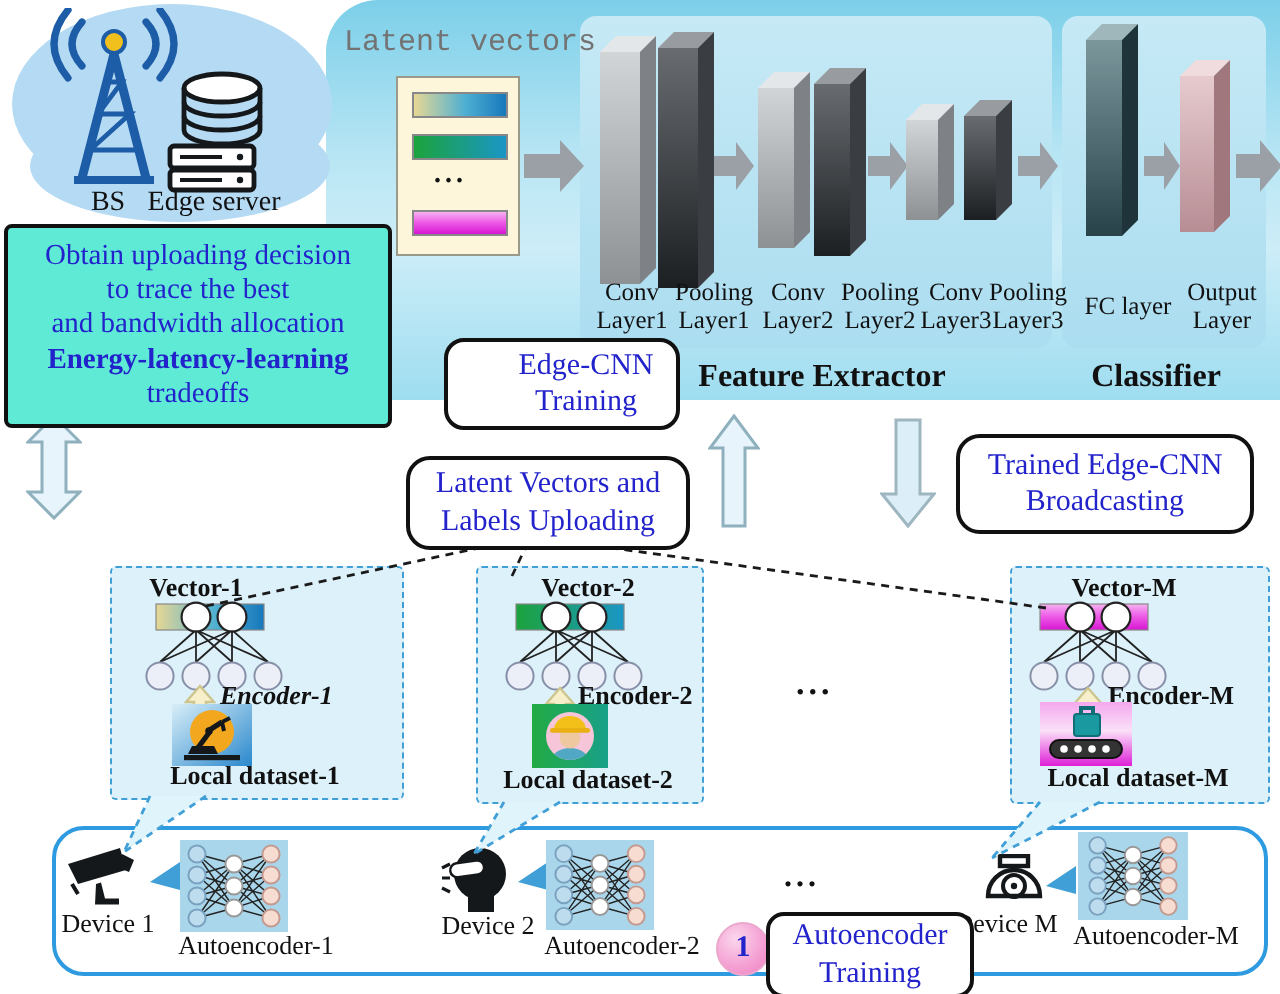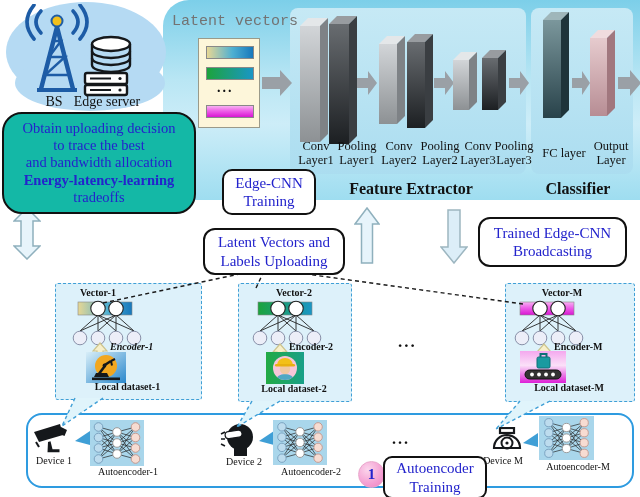--- a/index.html
+++ b/index.html
@@ -1,18 +1,18 @@
 <!DOCTYPE html>
 <html><head>
 <meta charset="utf-8">
 <style>
   html,body{margin:0;padding:0;background:#fff;}
   .stage{position:relative;width:640px;height:497px;background:#fff;overflow:hidden;
          font-family:"Liberation Serif","DejaVu Serif",serif;color:#111;}
-  .lbl{position:absolute;font-size:10px;line-height:1.1;color:#111;text-align:center;white-space:nowrap;z-index:4;}
+  .lbl{position:absolute;font-size:13px;line-height:1.1;color:#111;text-align:center;white-space:nowrap;z-index:4;}
   .lbl.left{text-align:left;}
   .b{font-weight:bold;}
   .layer-lbl{position:absolute;font-size:12.5px;line-height:1.08;text-align:center;z-index:3;}
   .sec-lbl{position:absolute;font-size:16px;font-weight:bold;text-align:center;z-index:3;}
   .cloud{position:absolute;background:#b5daf3;border-radius:50%;z-index:0;}
   .top-panel{position:absolute;left:163px;top:0;width:477px;height:200px;z-index:0;
     background:linear-gradient(180deg,#7ccfe9 0%,#b9e6f4 40%,#cdedf8 62%,#9eddf0 100%);
     border-radius:26px 0 0 26px;}
   .sub-panel{position:absolute;top:8px;height:166px;z-index:1;border-radius:8px;
     background:linear-gradient(180deg,#c6e9f5,#abddf0);}
@@ -20,22 +20,22 @@
   .cl-panel{left:531px;width:102px;}
   .latent-box{position:absolute;left:198px;top:38px;width:60px;height:88px;z-index:3;
     background:#fdf6da;border:1px solid #9a9a8a;}
   .vbar{position:absolute;left:7px;width:46px;height:11px;border:0.5px solid #888;}
   .bar1{background:linear-gradient(90deg,#e7d794,#4fb0d2 55%,#1778bc);}
   .bar2{background:linear-gradient(90deg,#1ca33c,#1a96c6);}
   .bar3{background:linear-gradient(180deg,#f6b2f1,#ee5fe8 45%,#d816d2);}
   .proc-box{position:absolute;background:#fff;border:2.2px solid #111;border-radius:12px;z-index:6;
     display:flex;align-items:center;justify-content:center;text-align:center;
     font-size:15px;line-height:1.22;color:#2323cc;}
-  .decision-box{position:absolute;left:2px;top:112px;width:190px;height:98px;background:#14b8a6;
-    border:2.2px solid #111;border-radius:20px;z-index:6;display:flex;flex-direction:column;
+  .decision-box{position:absolute;left:2px;top:112px;width:190px;height:98px;background:#5eead4;
+    border:2.2px solid #111;border-radius:4px;z-index:6;display:flex;flex-direction:column;
     align-items:center;justify-content:center;font-size:14.5px;line-height:1.2;color:#2323cc;z-index:6;}
   .blk{position:absolute;background:#ddf1fa;border:1.5px dashed #3f9fd6;border-radius:3px;z-index:3;}
   .nn,.enc-arrow,.dsicon,.icon-svg{position:absolute;z-index:4;}
   .bottom-rect{position:absolute;left:26px;top:413px;width:604px;height:71px;background:#fff;
     border:2.5px solid #2e9be0;border-radius:16px;z-index:1;}
   .ae-box{position:absolute;background:#a9d6eb;z-index:3;}
   .pointer{position:absolute;z-index:3;}
   .badge{position:absolute;left:358px;top:461px;width:25px;height:25px;border-radius:50%;z-index:7;
     background:radial-gradient(circle at 35% 30%,#fbd6ec,#f49ed2 60%,#ef7fc0);
     border:1px solid #eaa8cc;display:flex;align-items:center;justify-content:center;
@@ -200,21 +200,21 @@
   <svg class="varrow" style="left:13px;top:207px;" width="28" height="53" viewBox="0 0 28 53">
     <polygon points="14,1 27,14 20,14 20,39 27,39 14,52 1,39 8,39 8,14 1,14" fill="#e7f4fb" stroke="#8fb0bd" stroke-width="1.5"></polygon>
   </svg>
   <svg class="varrow" style="left:354px;top:207px;" width="26" height="57" viewBox="0 0 26 57">
     <polygon points="13,1 25,17 18.5,17 18.5,56 7.5,56 7.5,17 1,17" fill="#e7f4fb" stroke="#8fb0bd" stroke-width="1.5"></polygon>
   </svg>
   <svg class="varrow" style="left:440px;top:209px;" width="28" height="55" viewBox="0 0 28 55">
     <polygon points="14,54 1,38 8,38 8,1 20,1 20,38 27,38" fill="#dceef8" stroke="#9db6c0" stroke-width="1.5"></polygon>
   </svg>
 
-  <div class="proc-box" style="left:222px;top:169px;width:90px;height:42px;border-radius:10px;">
+  <div class="proc-box" style="left:222px;top:169px;width:90px;height:42px;border-radius:10px;padding-left:24px;">
     <div>
       <div>Edge-CNN</div>
       <div>Training</div>
     </div>
   </div>
   <div class="proc-box" style="left:203px;top:218px;width:138px;height:43px;margin-top:10px;">
     <div>
       <div>Latent Vectors and</div>
       <div>Labels Uploading</div>
     </div>

